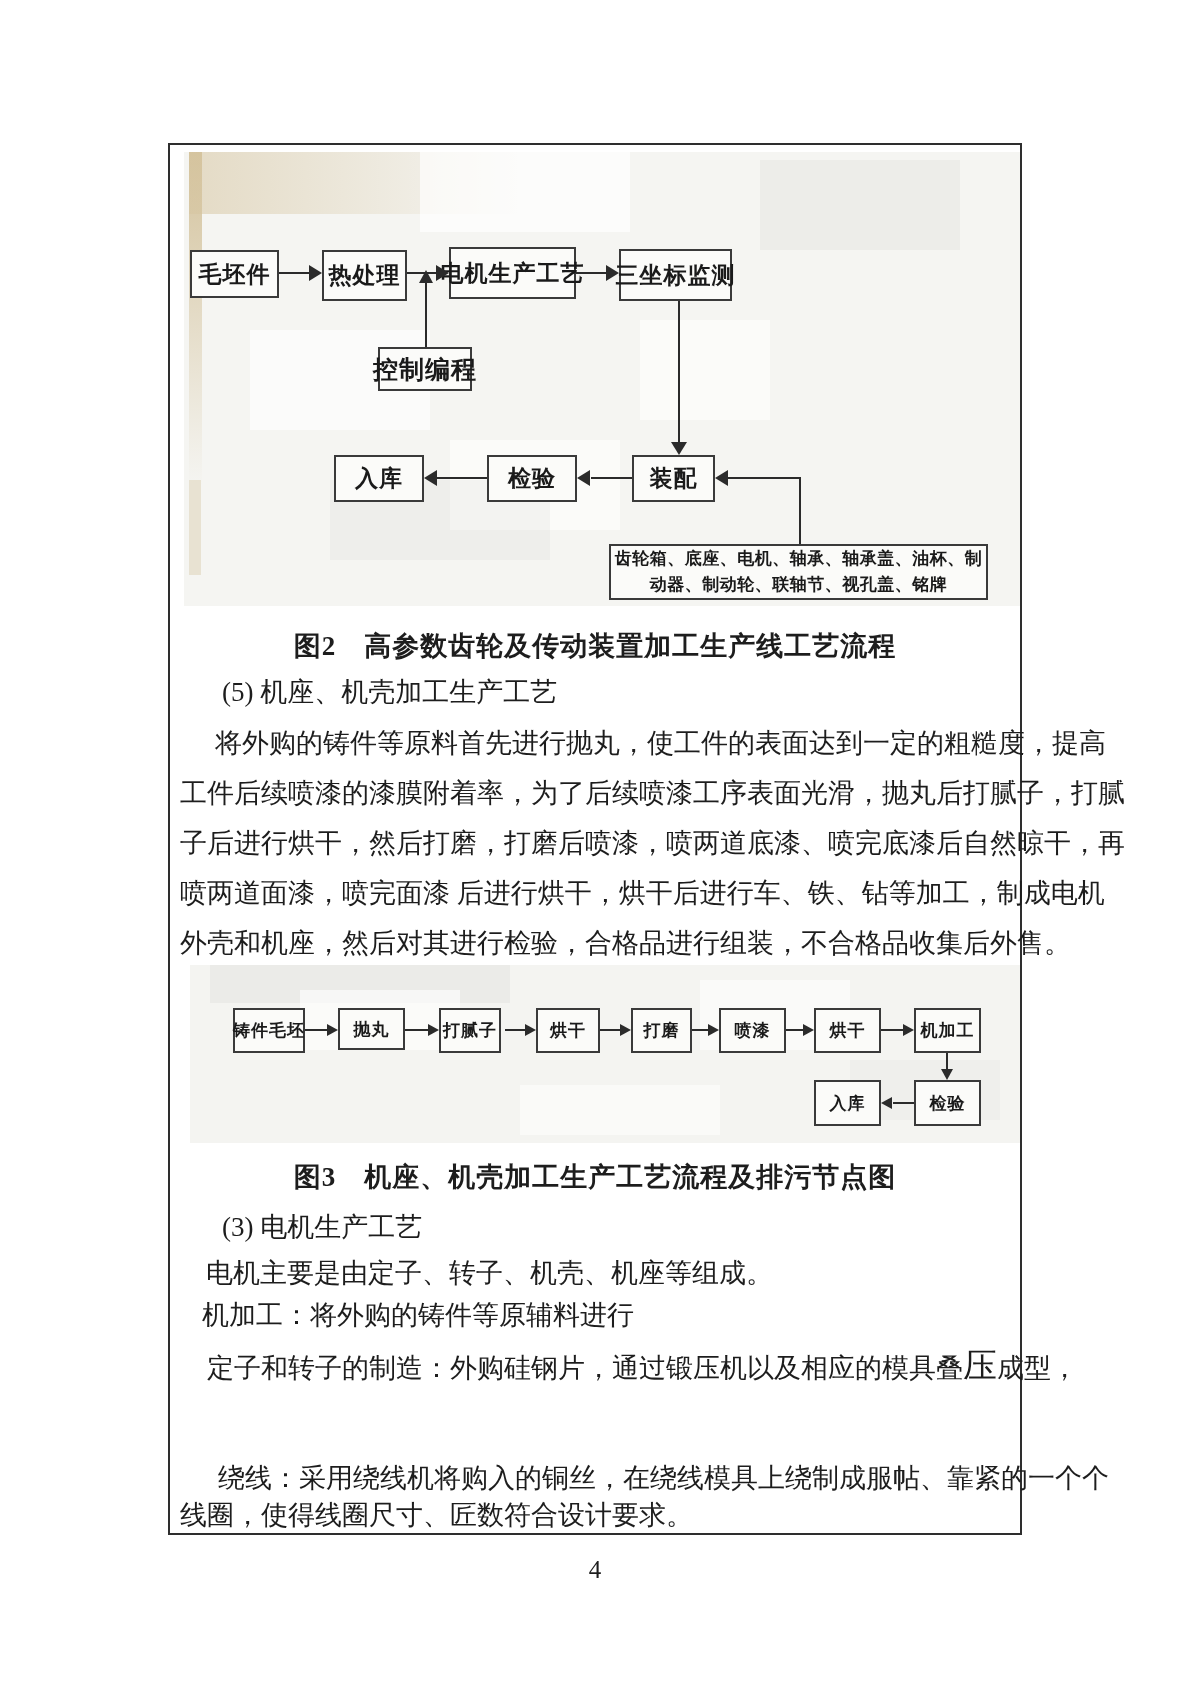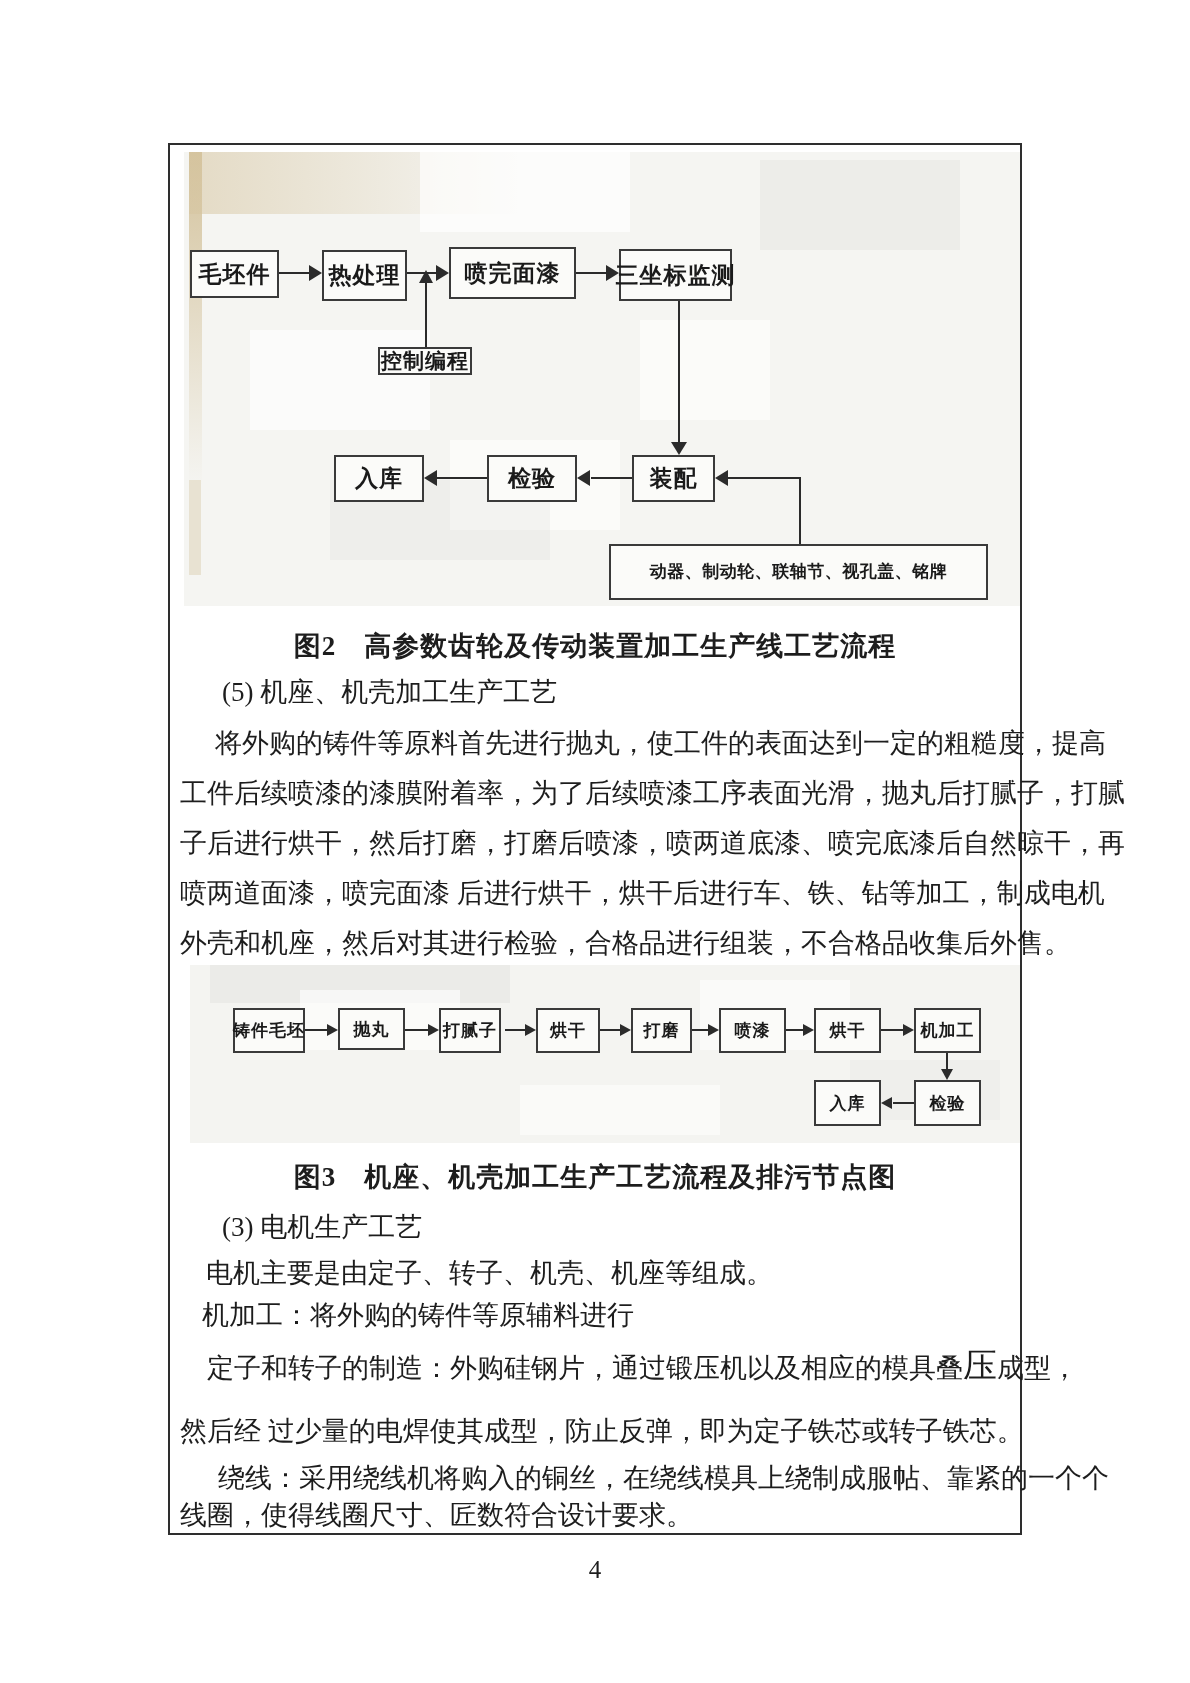--- a/index.html
+++ b/index.html
@@ -90,27 +90,28 @@
     <div class="patch" style="left:66px;top:178px;width:180px;height:100px;background:rgba(255,255,255,.6);"></div>
     <div class="patch" style="left:456px;top:168px;width:130px;height:100px;background:rgba(255,255,255,.55);"></div>
     <div class="patch" style="left:266px;top:288px;width:170px;height:90px;background:rgba(255,255,255,.55);"></div>
     <div class="patch" style="left:576px;top:8px;width:200px;height:90px;background:rgba(180,180,175,.12);"></div>
     <div class="patch" style="left:146px;top:328px;width:220px;height:80px;background:rgba(180,180,175,.10);"></div>
     <div class="patch" style="left:5px;top:328px;width:12px;height:95px;background:rgba(210,192,152,.35);"></div>
   </div>
 
   <div class="fnode f1" style="left:190px;top:250px;width:89px;height:48px">毛坯件</div>
   <div class="fnode f1" style="left:322px;top:250px;width:85px;height:51px">热处理</div>
-  <div class="fnode f1" style="left:449px;top:247px;width:127px;height:52px">喷完面漆</div>
+  <div class="fnode f1" style="left:449px;top:247px;width:127px;height:52px">电机生产工艺</div>
   <div class="fnode f1" style="left:619px;top:249px;width:113px;height:52px">三坐标监测</div>
-  <div class="fnode f1" style="left:378px;top:347px;width:94px;height:28px;font-size:21px">控制编程</div>
+  <div class="fnode f1" style="left:378px;top:347px;width:94px;height:44px;font-size:25px">控制编程</div>
   <div class="fnode f1" style="left:334px;top:455px;width:90px;height:47px">入库</div>
   <div class="fnode f1" style="left:487px;top:455px;width:90px;height:47px">检验</div>
   <div class="fnode f1" style="left:632px;top:455px;width:83px;height:47px">装配</div>
   <div class="fnode components" style="left:609px;top:544px;width:379px;height:56px">
+    <div>齿轮箱、底座、电机、轴承、轴承盖、油杯、制</div>
     <div>动器、制动轮、联轴节、视孔盖、铭牌</div>
   </div>
 
   <div class="hl" style="left:279px;top:272px;width:33px"></div>
   <div class="ar" style="left:309px;top:265px"></div>
 
   <div class="hl" style="left:407px;top:272px;width:30px"></div>
   <div class="ar" style="left:436px;top:265px"></div>
 
   <div class="vl" style="left:425px;top:282px;height:65px"></div>
@@ -180,19 +181,18 @@
   <div class="hl" style="left:893px;top:1102px;width:21px"></div>
   <div class="al sm" style="left:881px;top:1097px"></div>
 
   <div class="caption" style="top:1159px">图3　机座、机壳加工生产工艺流程及排污节点图</div>
   <div class="tline" style="left:222px;top:1210px">(3) 电机生产工艺</div>
   <div class="tline" style="left:206px;top:1256px">电机主要是由定子、转子、机壳、机座等组成。</div>
   <div class="tline" style="left:202px;top:1298px">机加工：将外购的铸件等原辅料进行</div>
   <div class="tline" style="left:207px;top:1349px">
     <span>定子和转子的制造：外购硅钢片，通过锻压机以及相应的模具叠</span><span class="big-char">压</span><span>成型，</span>
   </div>
-  <div class="tline" style="left:180px;top:1414px">然后经 过少量的电焊使其成型，防止反弹，即为定子铁芯或转子铁芯。</div>
   <div class="tline" style="left:180px;top:1498px">线圈，使得线圈尺寸、匠数符合设计要求。</div>
   <div class="tline" style="left:218px;top:1461px">绕线：采用绕线机将购入的铜丝，在绕线模具上绕制成服帖、靠紧的一个个</div>
 
   <div class="page-num">4</div>
 
 </div>
 
 </body></html>

